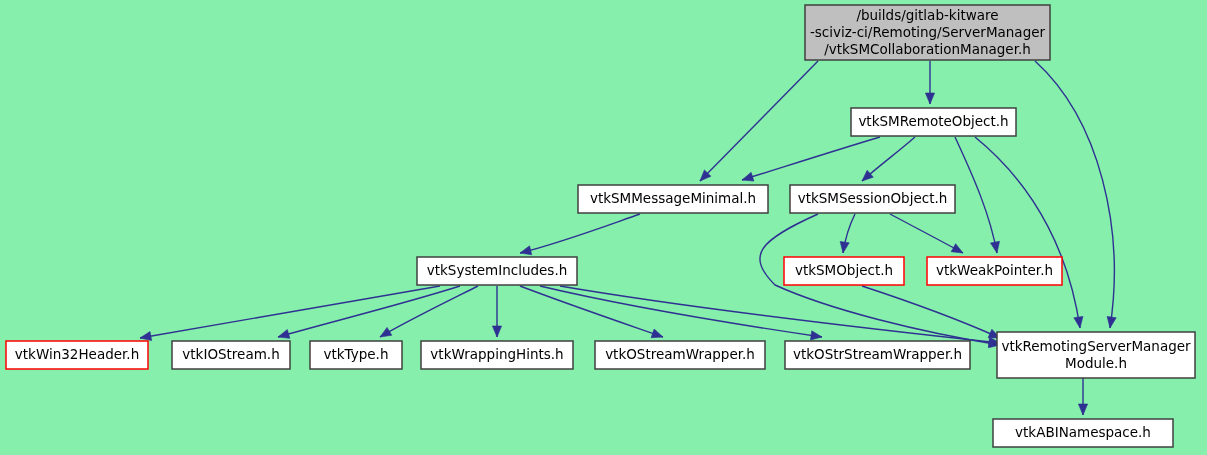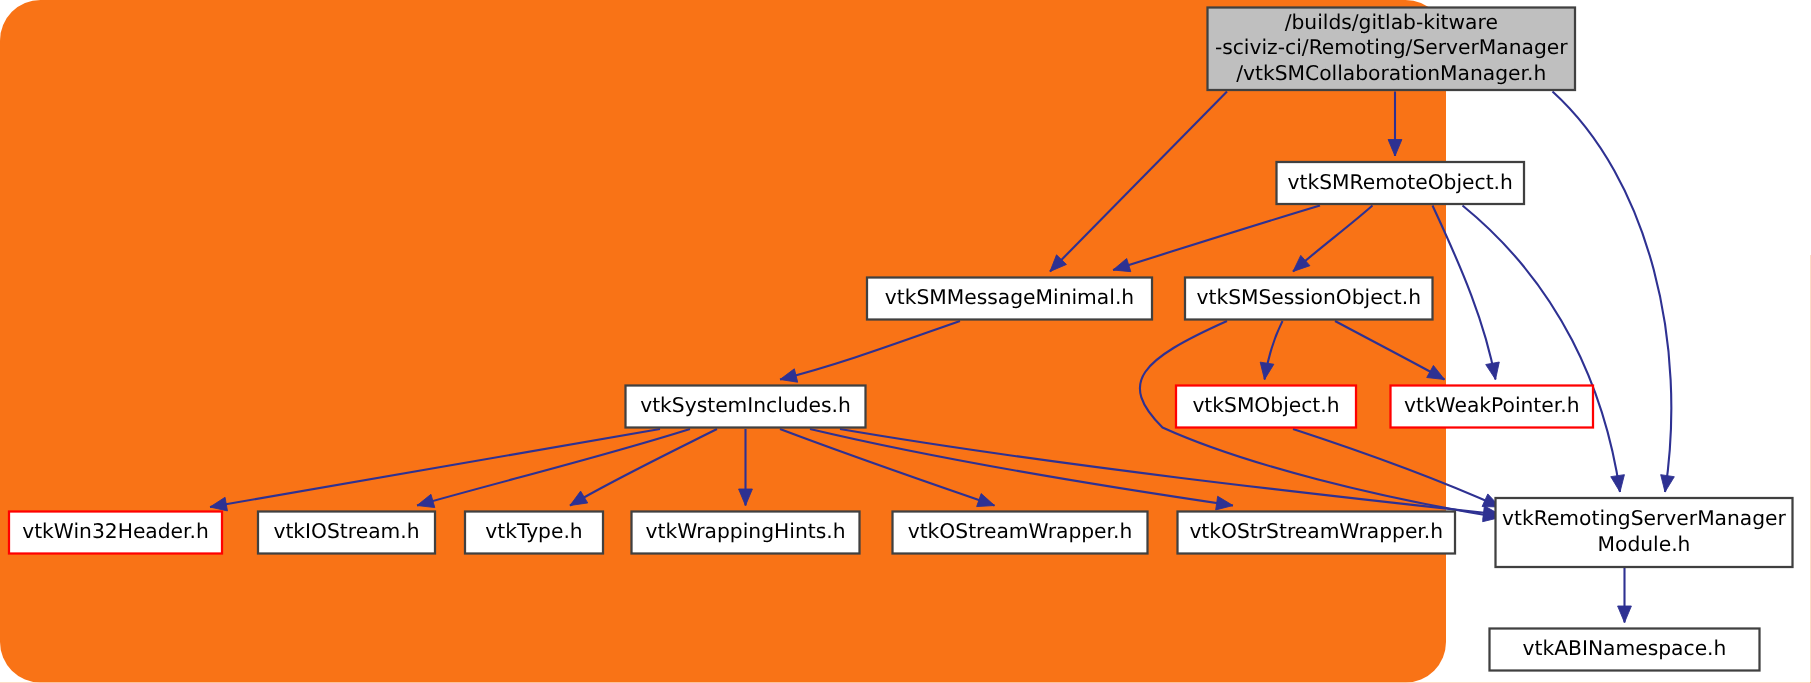--- a/index.html
+++ b/index.html
@@ -2,25 +2,24 @@
 <html><head>
 <meta charset="utf-8">
 <style>
   html, body {
     margin: 0;
     padding: 0;
     background: #ffffff;
   }
   #canvas {
     position: relative;
-    width: 964px;
+    width: 1207px;
     height: 455px;
-    background: #f97316;
+    background: #86efac;
     font-family: "DejaVu Sans", sans-serif;
-    border-radius: 27px;
   }
   svg.graph {
     position: absolute;
     left: 0;
     top: 0;
     width: 1207px;
     height: 455px;
     overflow: visible;
   }
   .edge-path {

